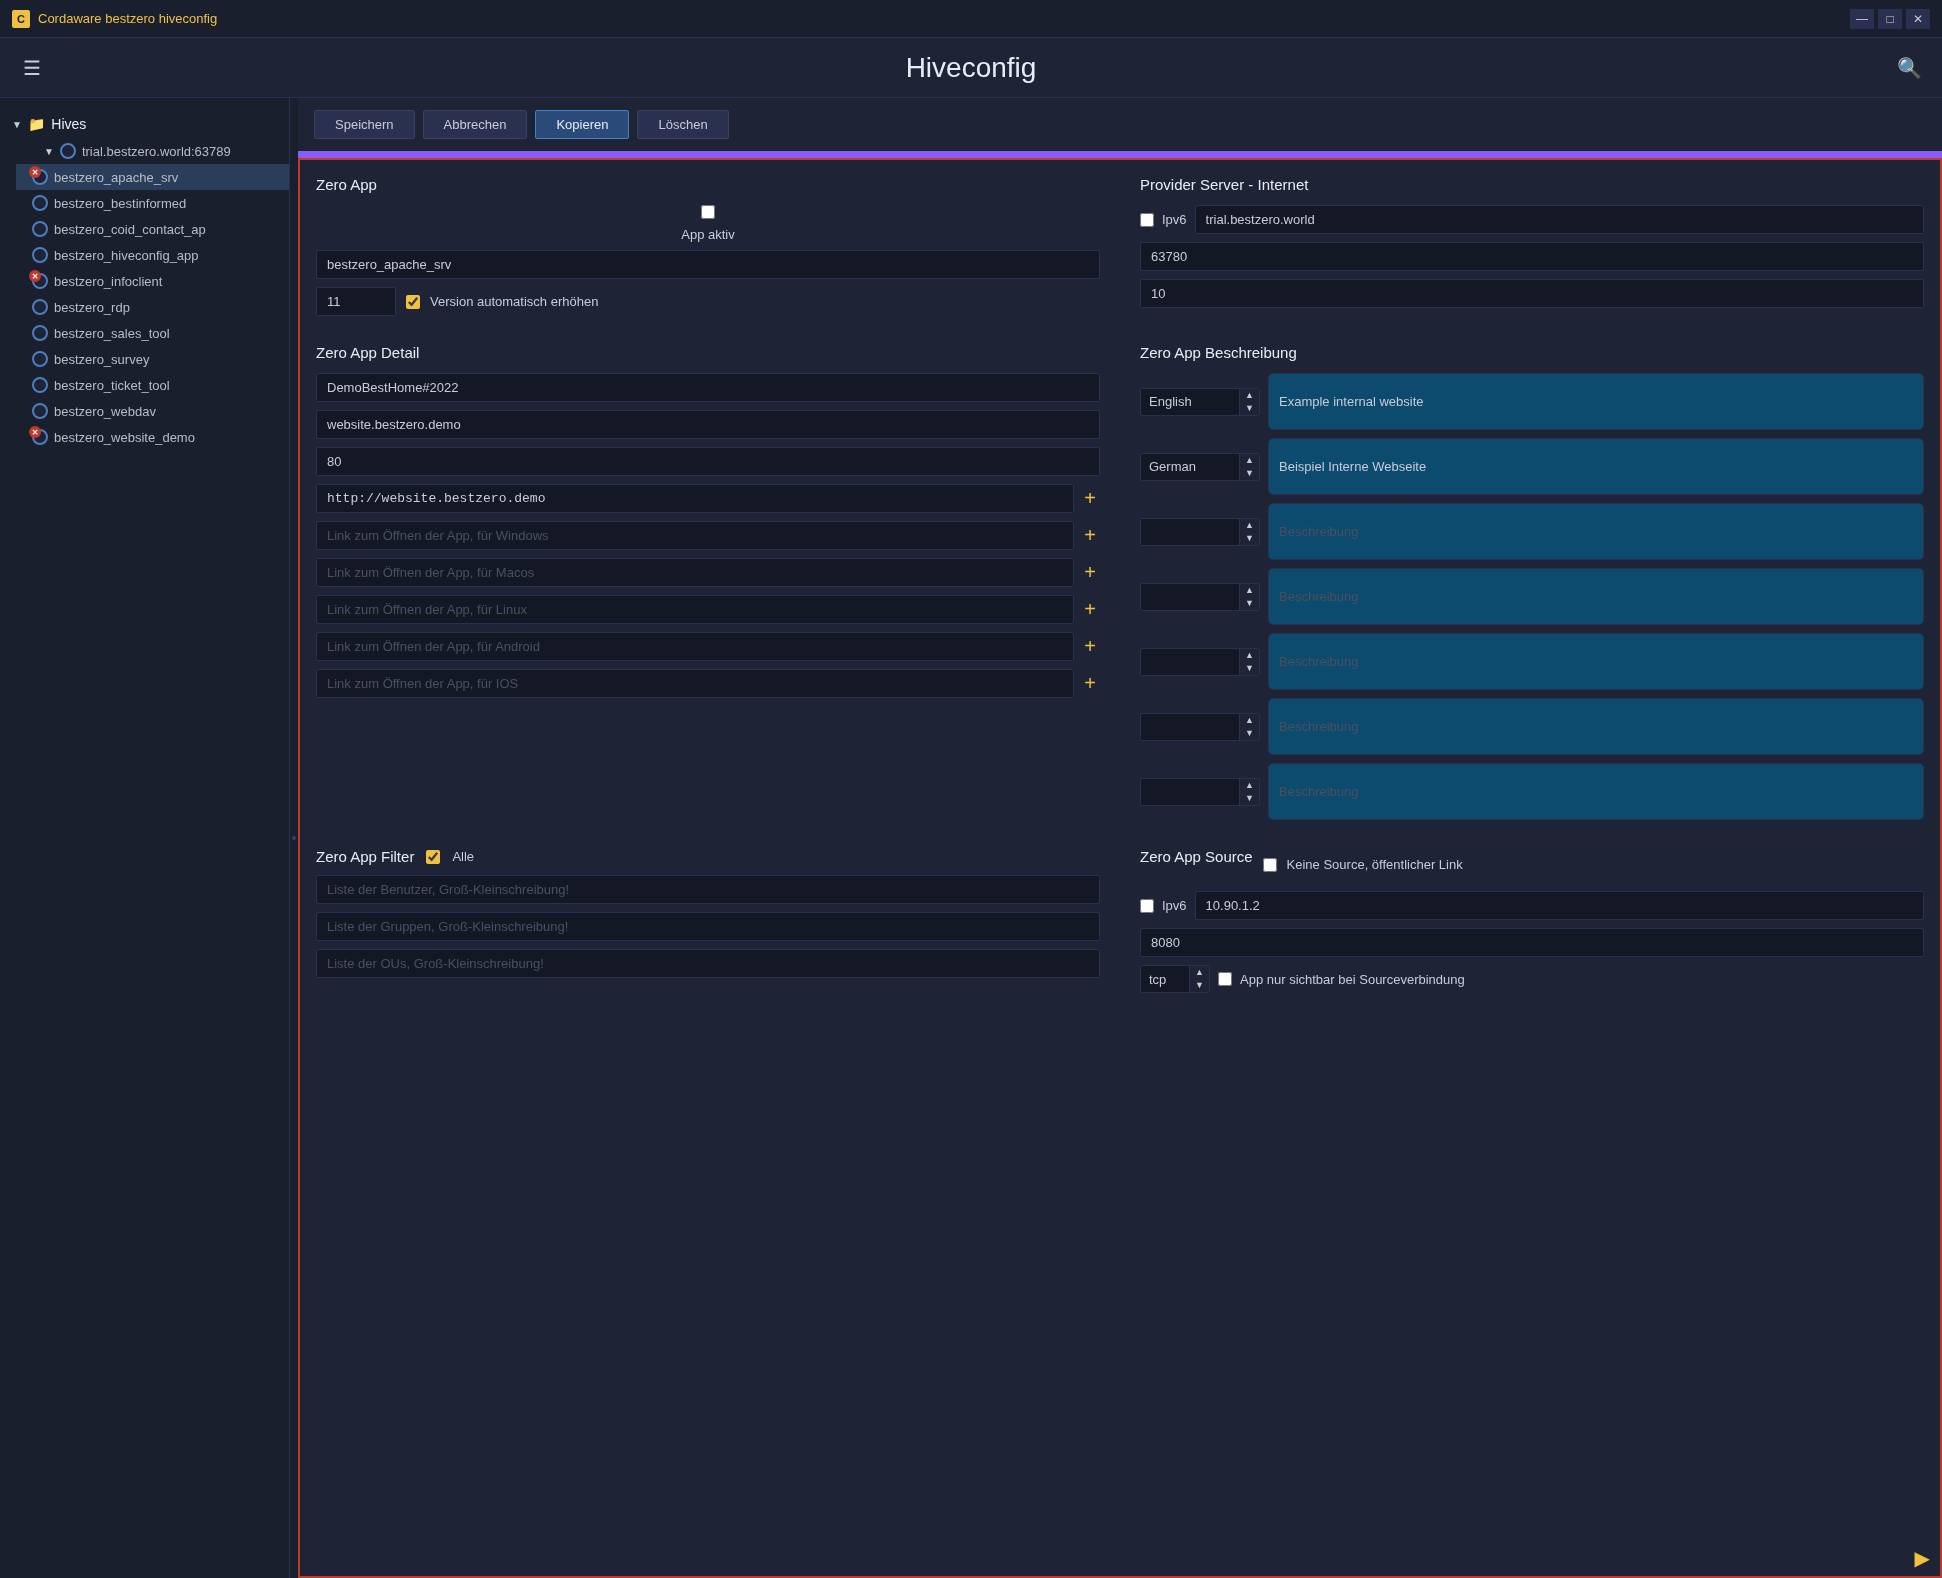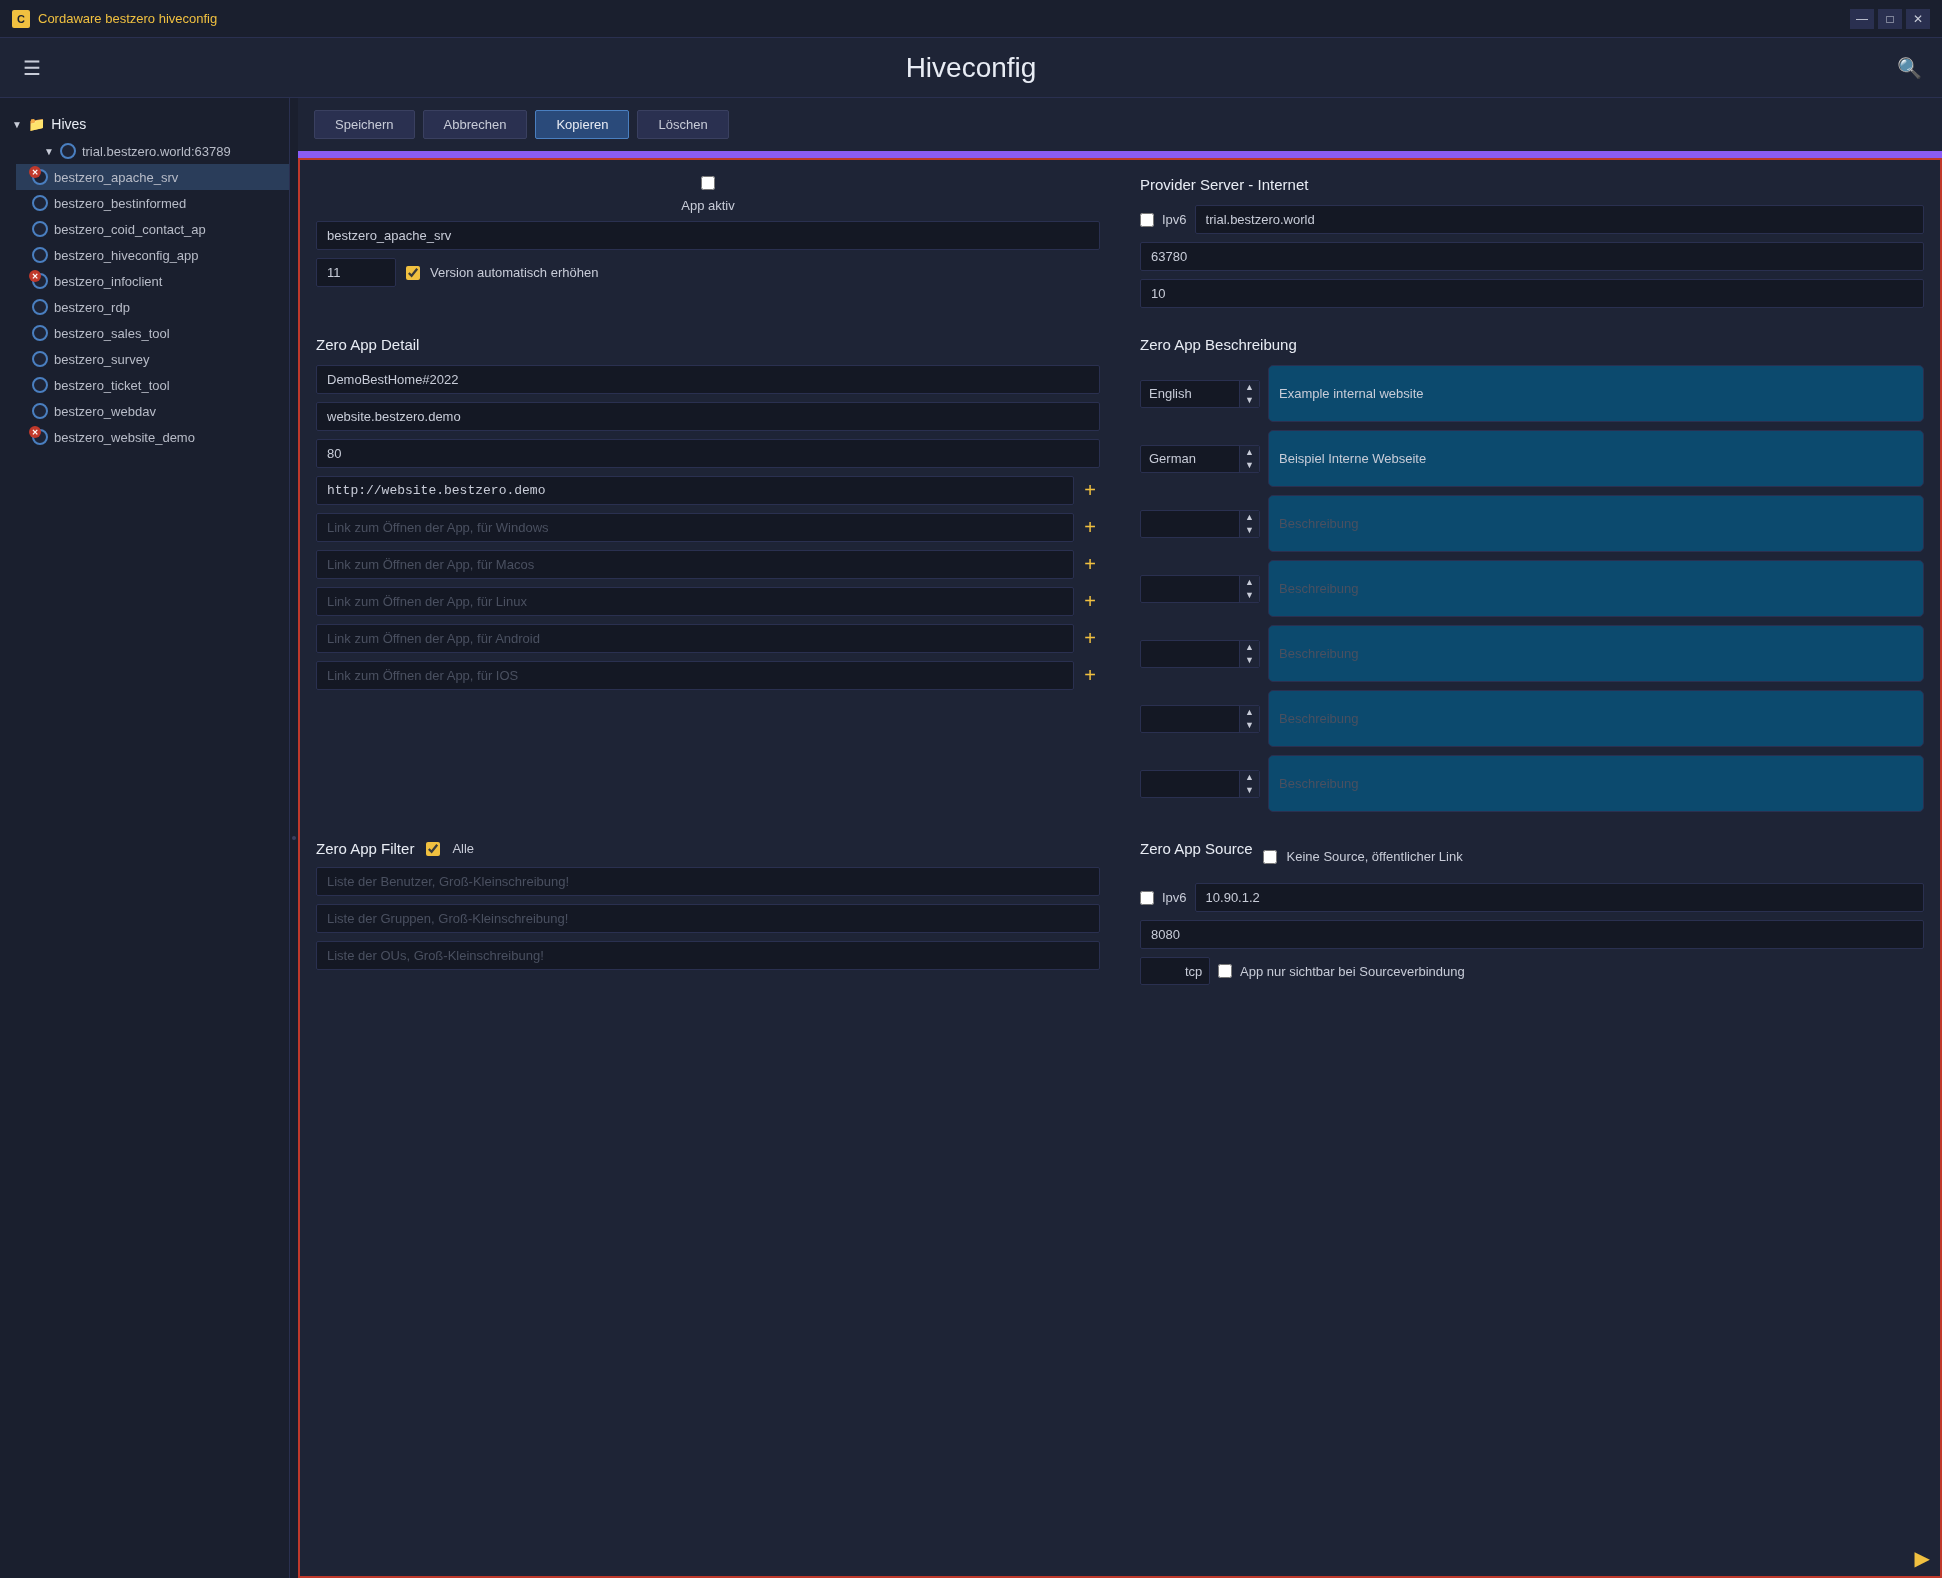--- a/index.html
+++ b/index.html
@@ -372,21 +372,20 @@
       border: 1px solid #2a3050;
       border-radius: 2px;
       overflow: hidden;
       width: 70px;
     }
     .tcp-text {
       flex: 1;
       padding: 5px 8px;
       color: #c8ccd8;
       font-size: 13px;
-      margin-left: 36px;
     }
 
     
     ::-webkit-scrollbar { width: 6px; height: 6px; }
     ::-webkit-scrollbar-track { background: #141824; }
     ::-webkit-scrollbar-thumb { background: #3a4060; border-radius: 3px; }
 
     .ipv6-row {
       display: flex;
       align-items: center;
@@ -523,20 +522,21 @@
         <button class="action-btn">Abbrechen</button>
         <button class="action-btn active">Kopieren</button>
         <button class="action-btn">Löschen</button>
       </div>
 
       <div class="form-area">
 
         <div class="form-grid">
 
           <div>
+            <div class="form-section-title">Zero App</div>
             <div class="checkbox-row form-field">
               <input type="checkbox" class="checkbox-input" id="app-active" style="">
               <label class="checkbox-label" for="app-active">App aktiv</label>
             </div>
             <div class="form-field">
               <input type="text" class="form-input" value="bestzero_apache_srv" style="">
             </div>
             <div class="version-row form-field">
               <input type="text" class="version-input" value="11" style="">
               <input type="checkbox" class="checkbox-input" id="version-auto" checked="" style="">

